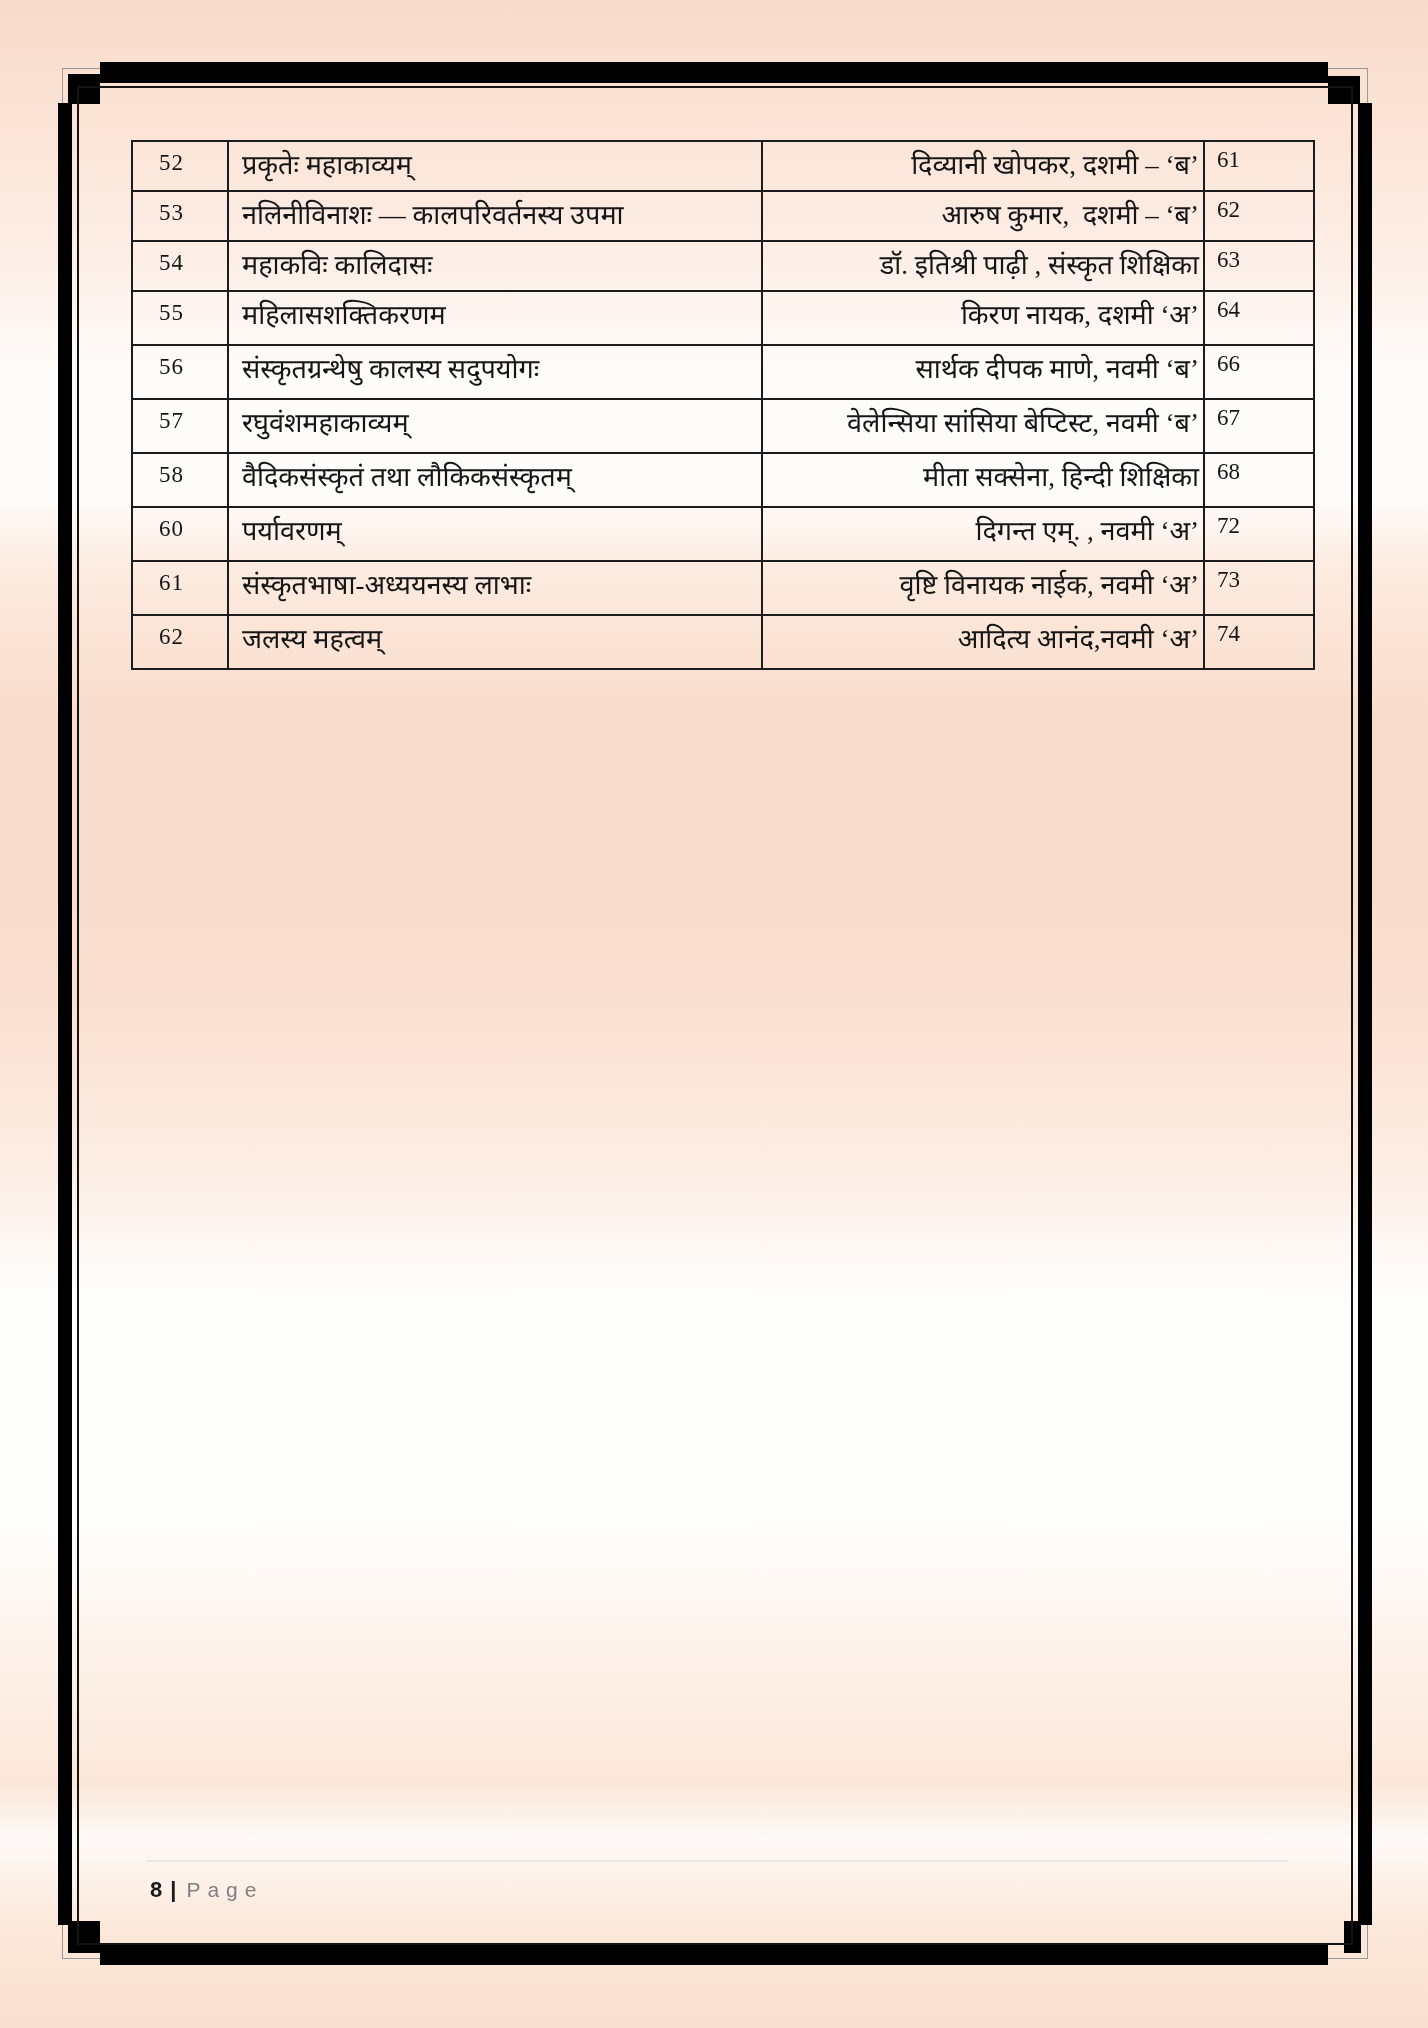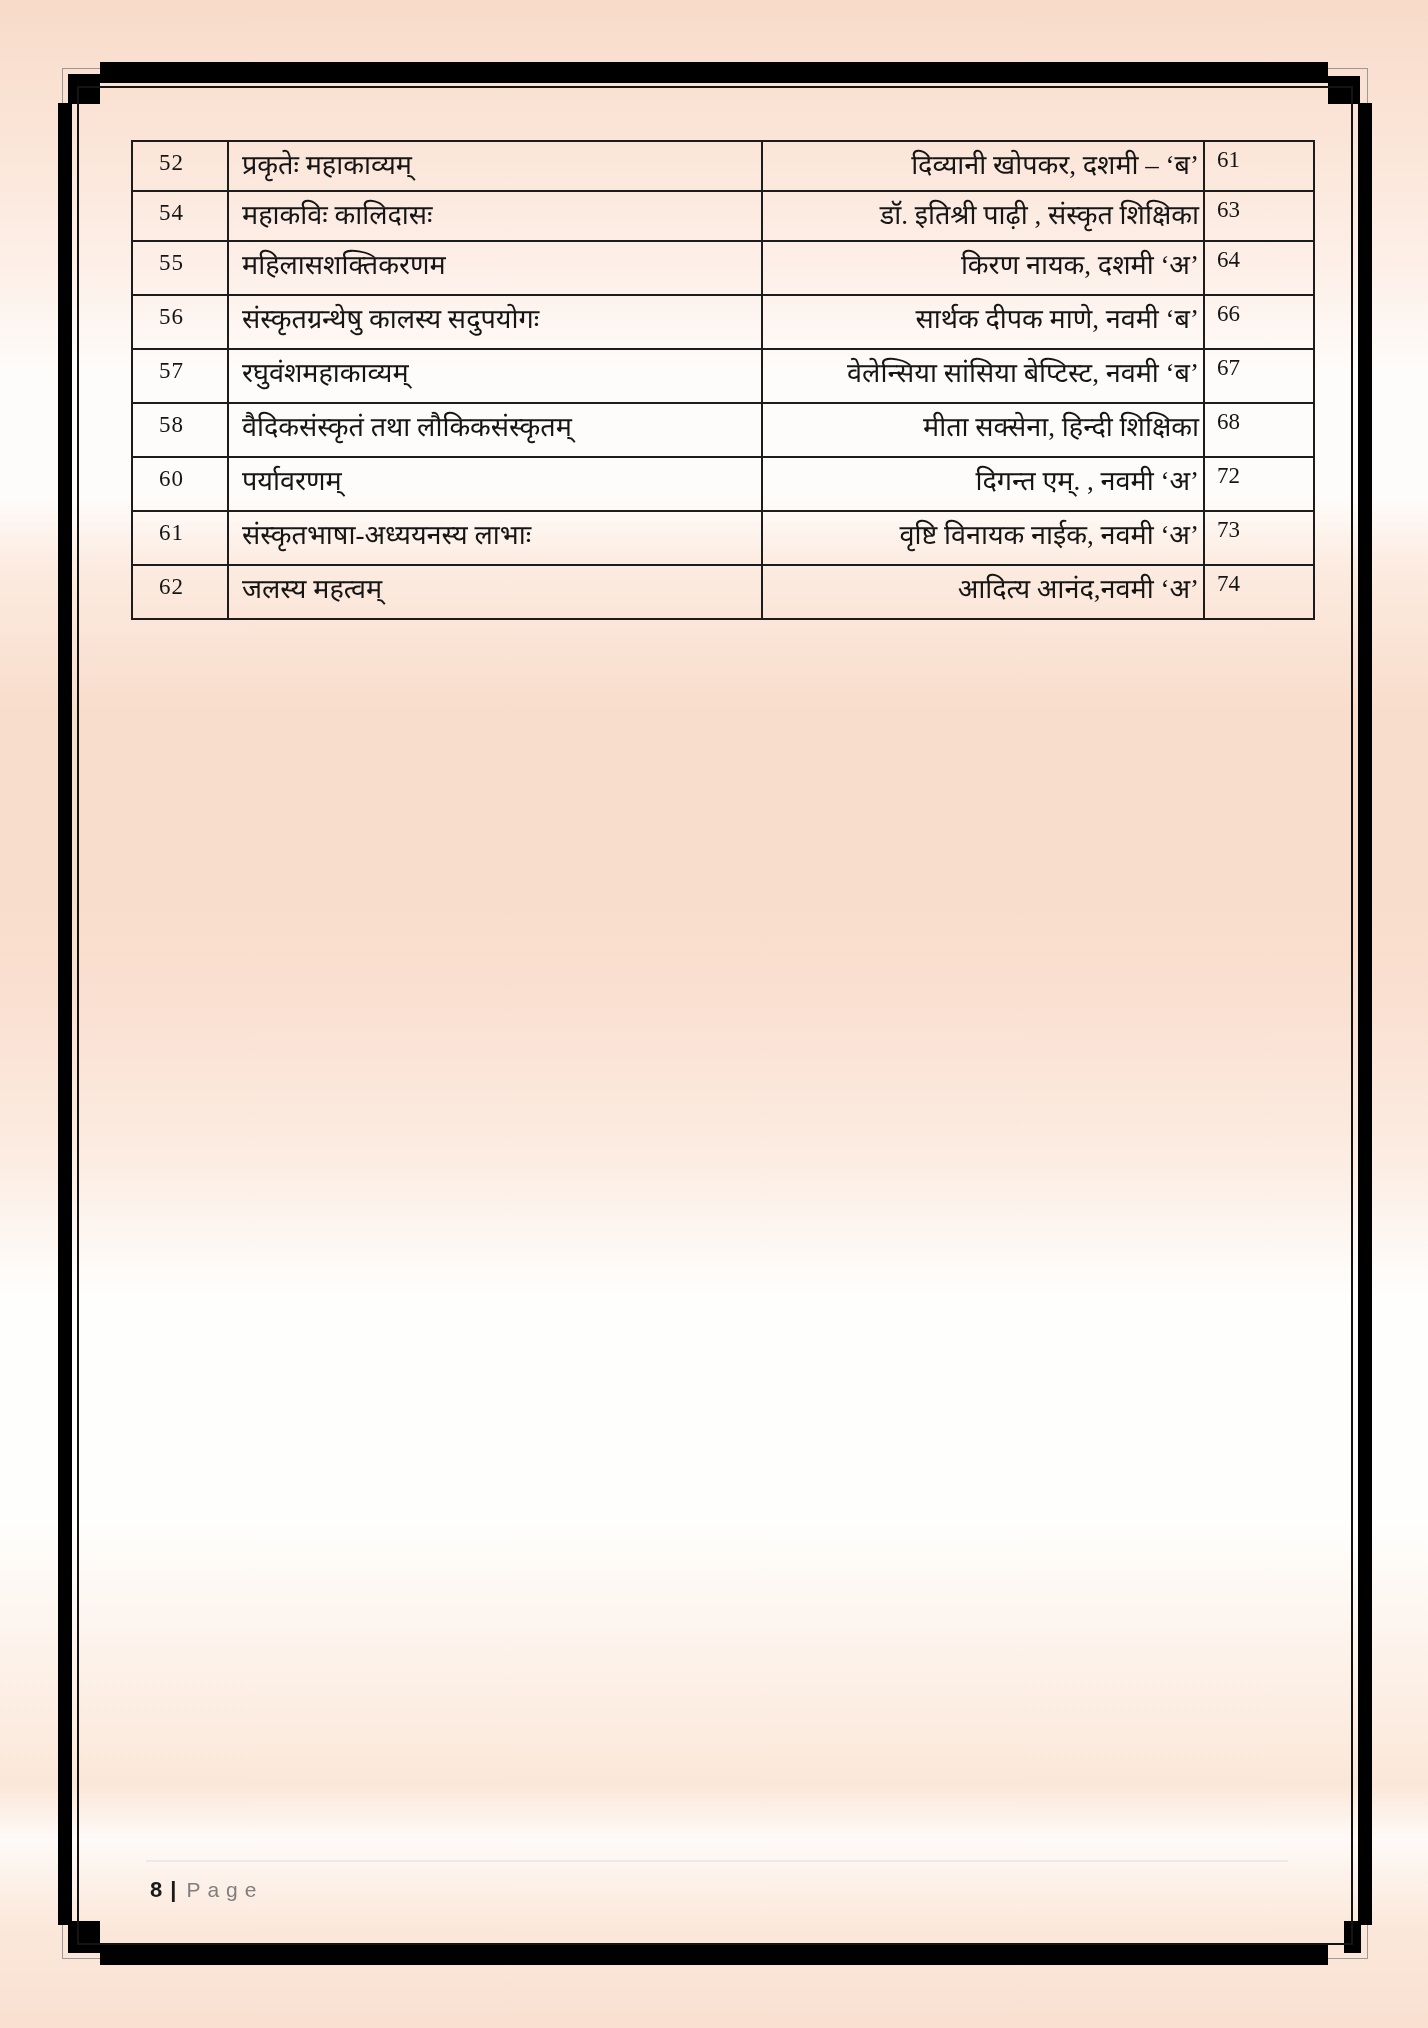--- a/index.html
+++ b/index.html
@@ -80,20 +80,26 @@
       <col style="width:110px">
     </colgroup>
     <tbody id="table-body">
         <tr class="short">
           <td class="serial">52</td>
           <td class="title">प्रकृतेः महाकाव्यम्</td>
           <td class="author">दिव्यानी खोपकर, दशमी – ‘ब’</td>
           <td class="pageno">61</td>
         </tr>
         <tr class="short">
+          <td class="serial">53</td>
+          <td class="title">नलिनीविनाशः — कालपरिवर्तनस्य उपमा</td>
+          <td class="author">आरुष कुमार,  दशमी – ‘ब’</td>
+          <td class="pageno">62</td>
+        </tr>
+        <tr class="short">
           <td class="serial">54</td>
           <td class="title">महाकविः कालिदासः</td>
           <td class="author">डॉ. इतिश्री पाढ़ी , संस्कृत शिक्षिका</td>
           <td class="pageno">63</td>
         </tr>
         <tr class="tall">
           <td class="serial">55</td>
           <td class="title">महिलासशक्तिकरणम</td>
           <td class="author">किरण नायक, दशमी ‘अ’</td>
           <td class="pageno">64</td>

